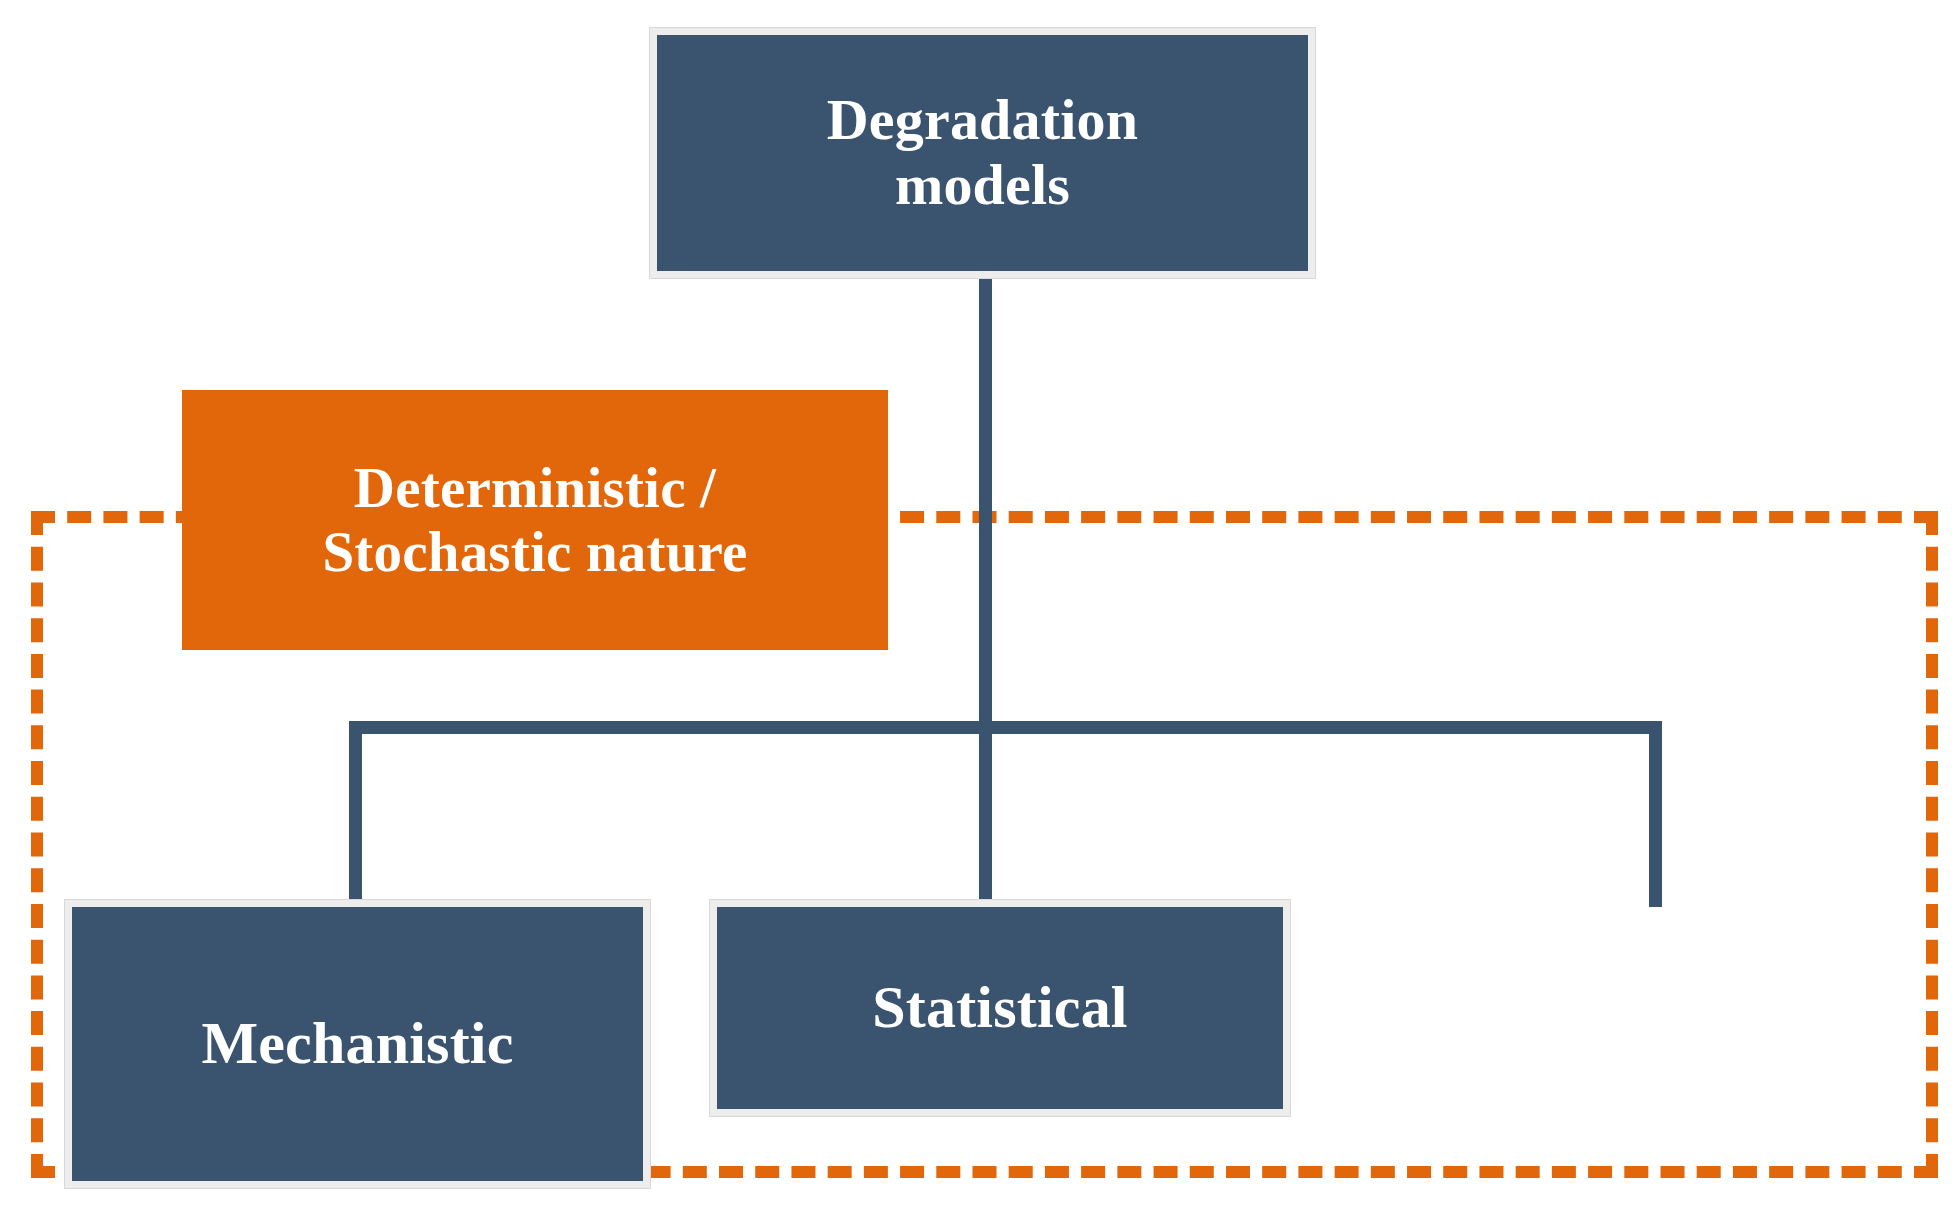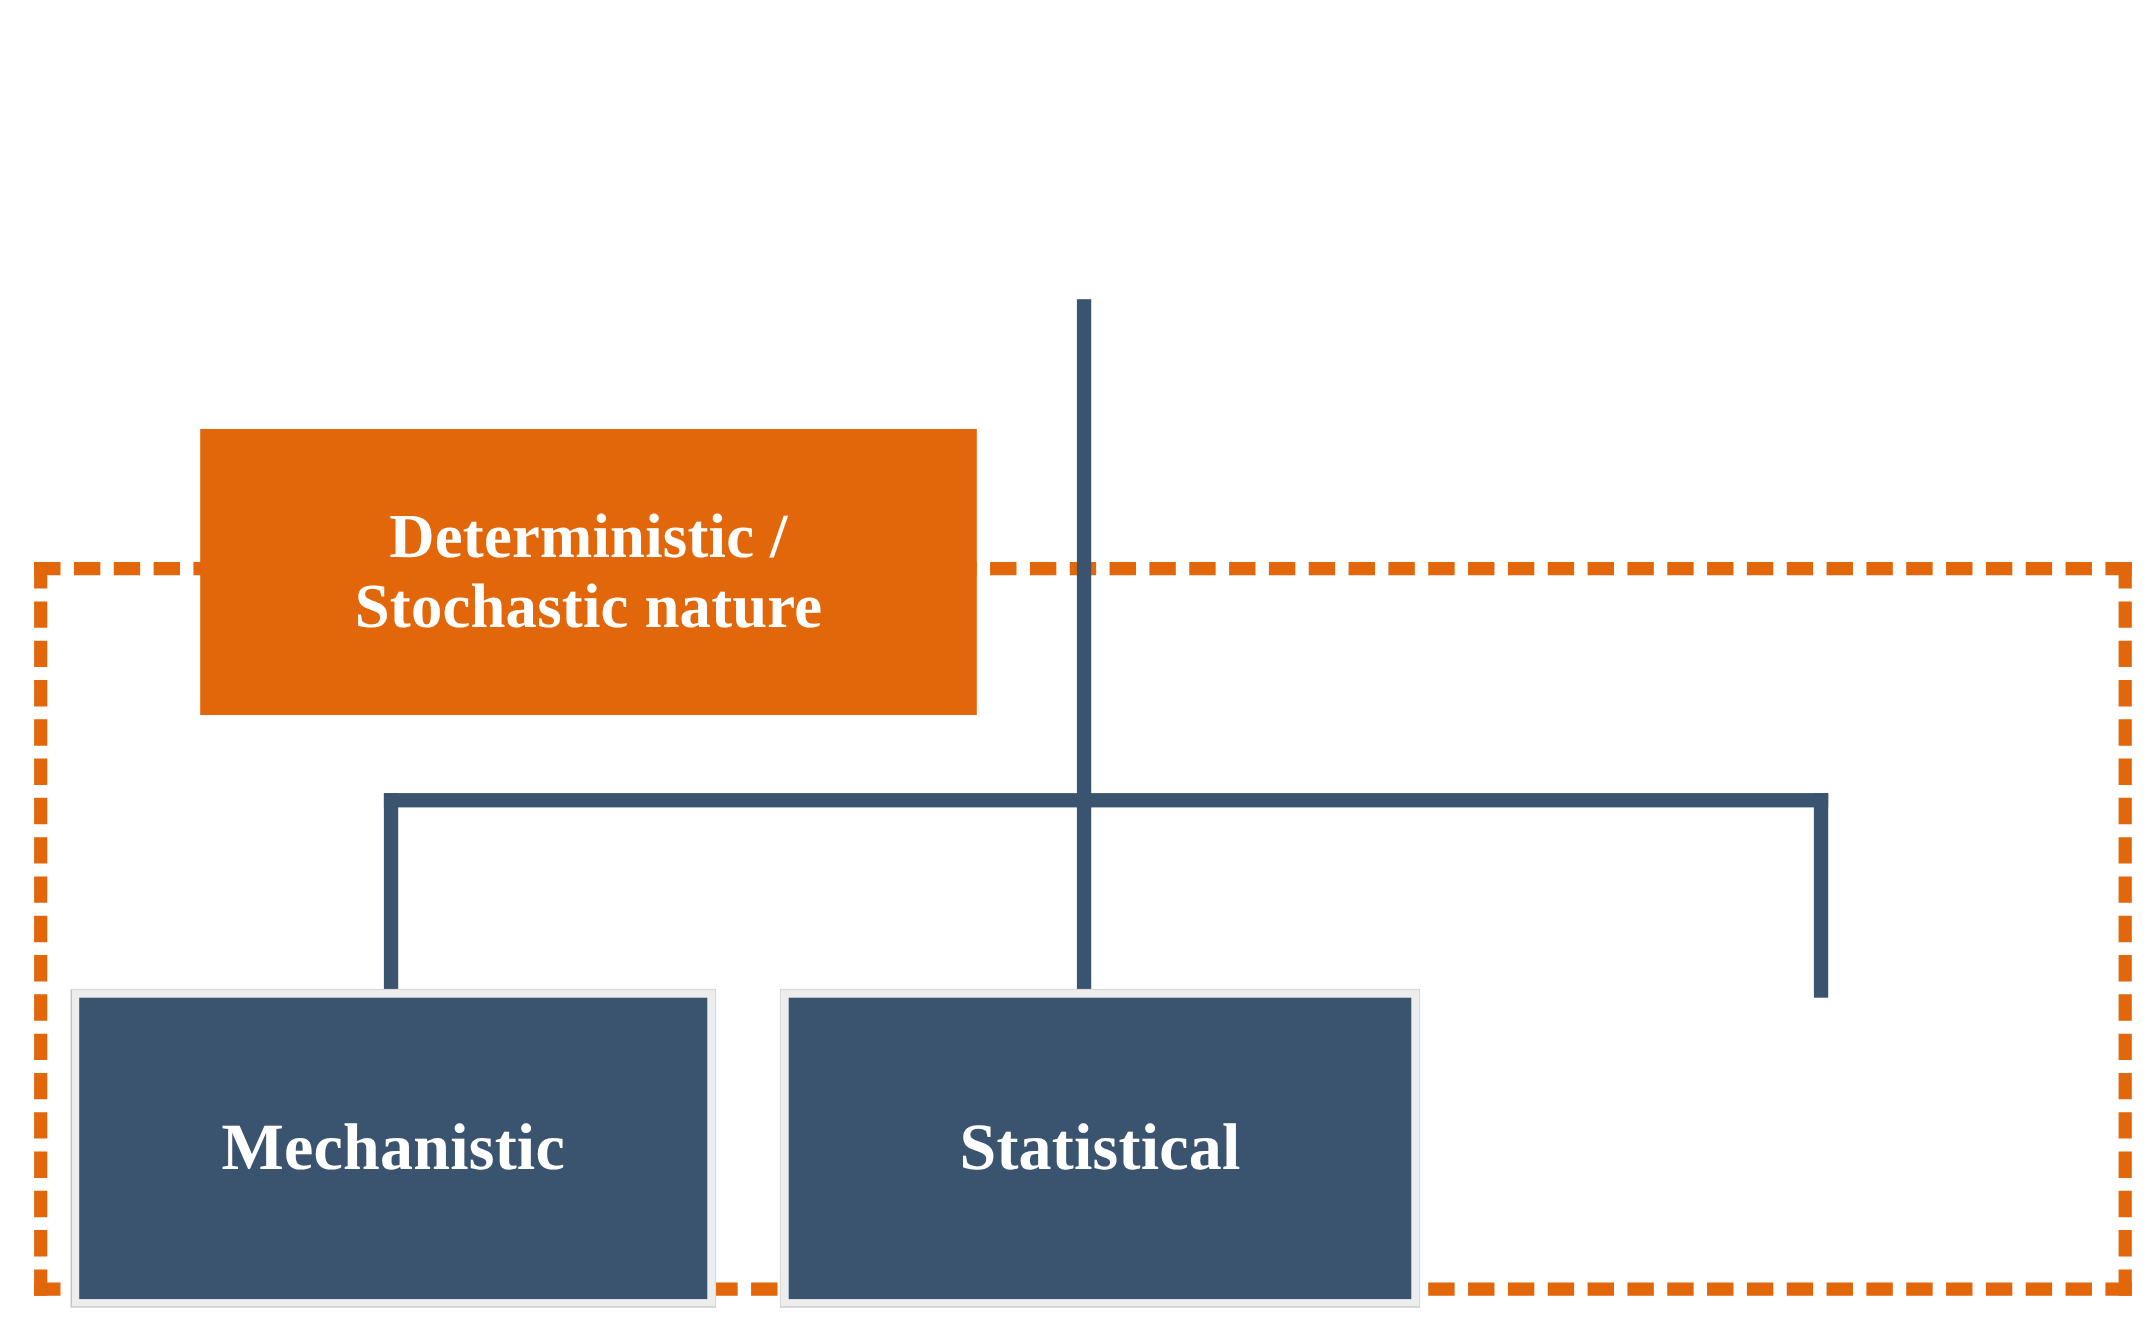--- a/index.html
+++ b/index.html
@@ -60,40 +60,44 @@
     display: block;
     width: 100%;
     padding: 0 10px;
     white-space: pre-line;
   }
 
   
   #node-root      { left: 650px;  top: 28px;   width: 665px; height: 250px; font-size: 58px; }
   #node-criterion { left: 182px;  top: 390px;  width: 706px; height: 260px; font-size: 57px; z-index: 7; }
   #node-mech      { left: 65px;   top: 900px;  width: 585px; height: 288px; font-size: 60px; }
-  #node-stat      { left: 710px;  top: 900px;  width: 580px; height: 288px; font-size: 60px; align-items: center; }
+  #node-stat      { left: 710px;  top: 900px;  width: 580px; height: 216px; font-size: 60px; align-items: center; }
   #node-meta      { left: 1350px; top: 900px;  width: 585px; height: 260px; font-size: 60px; }
 </style>
 </head>
 <body>
 
 <div id="canvas">
 
   <div class="dashed-frame" id="group-frame" style="left:31px; top:511px; width:1907px; height:667px; border-color:#E2660A;"></div>
 
   <div class="connector v" style="left:979px; top:272px; height:462px; background:#3A5470;"></div>
 
   <div class="connector h" style="left:349px; top:721px; width:1313px; background:#3A5470;"></div>
 
   <div class="connector v" style="left:349px; top:721px; height:186px; background:#3A5470;"></div>
 
   <div class="connector v" style="left:979px; top:721px; height:186px; background:#3A5470;"></div>
 
   <div class="connector v" style="left:1649px; top:721px; height:186px; background:#3A5470;"></div>
 
+  <div class="node blue" id="node-root">
+    <span class="label">Degradation
+models</span>
+  </div>
 
   <div class="node orange" id="node-criterion">
     <span class="label">Deterministic /
 Stochastic nature</span>
   </div>
 
   <div class="node blue" id="node-mech">
     <span class="label">Mechanistic</span>
   </div>
 

